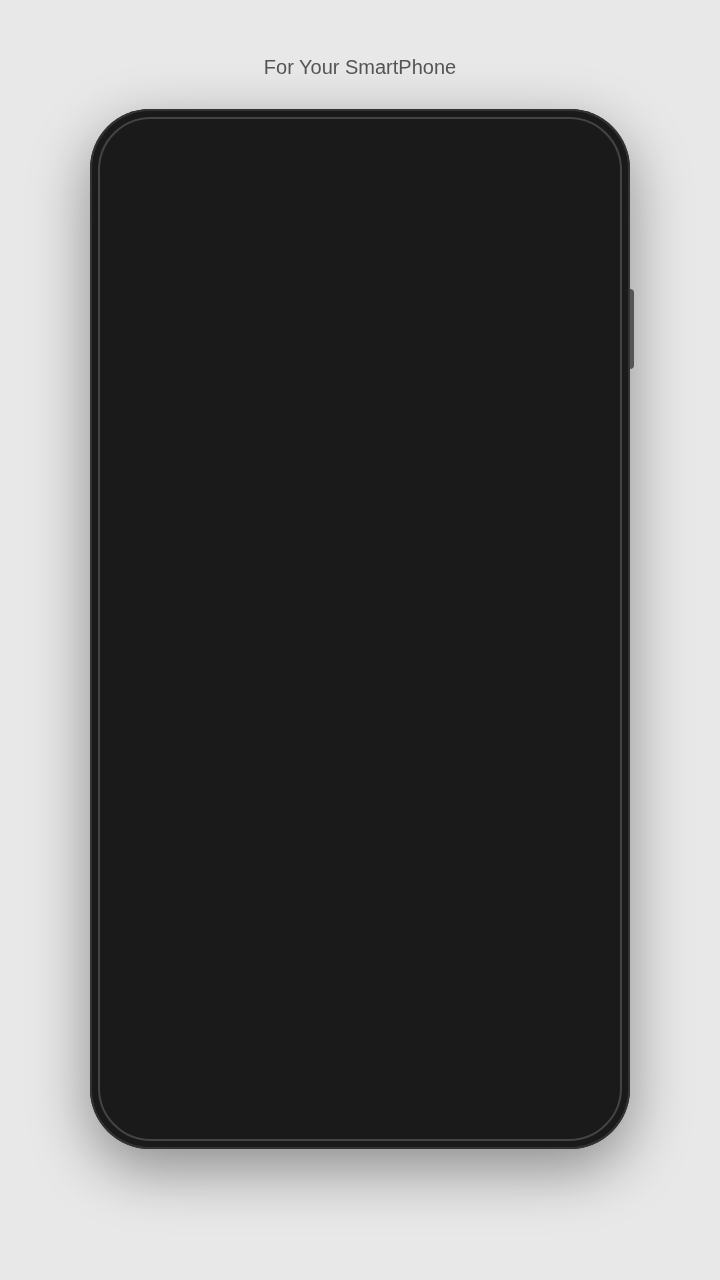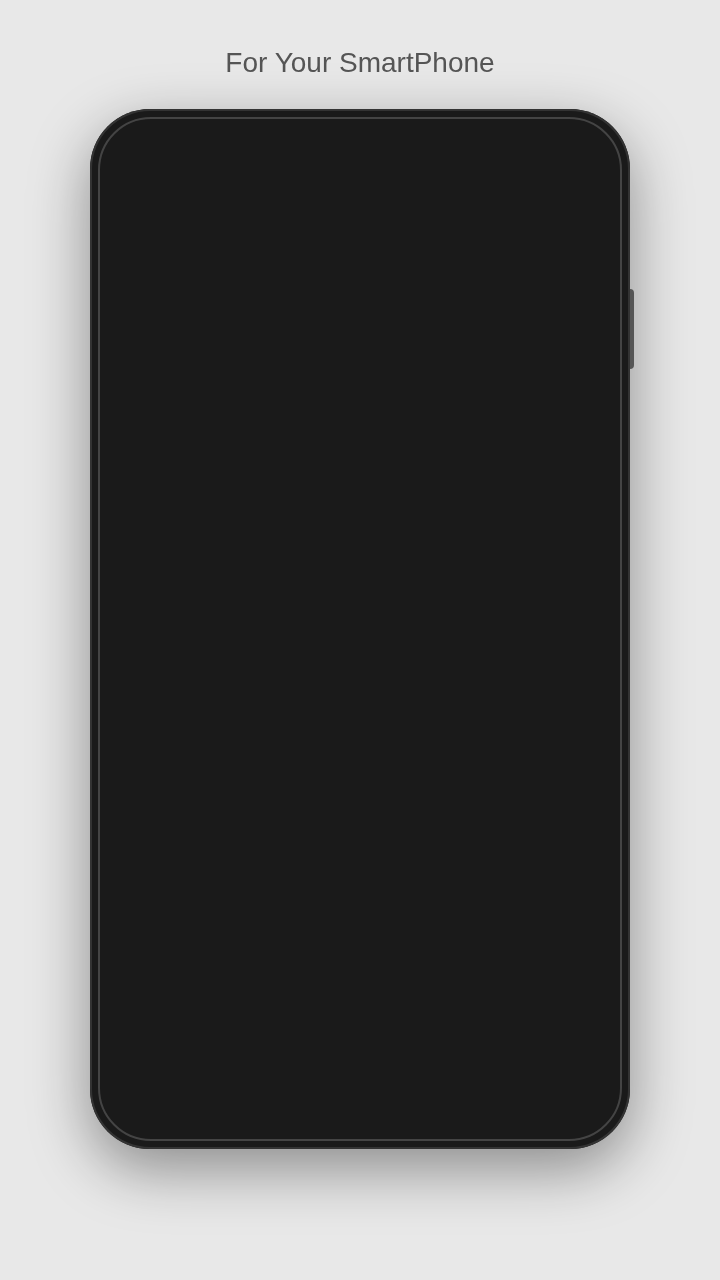--- a/index.html
+++ b/index.html
@@ -16,23 +16,23 @@
     .page-header {
       text-align: center;
       padding: 40px 0 20px;
     }
     .page-title {
       font-size: 48px;
       font-weight: 800;
       color: #1a1a1a;
     }
     .page-subtitle {
-      font-size: 28px;
+      font-size: 20px;
       color: #555;
-      margin-top: 7px;
+      margin-top: 16px;
     }
 
     .phone-wrapper {
       position: relative;
       width: 540px;
       height: 1040px;
       margin: 10px auto 0;
     }
 
     .phone-frame {

